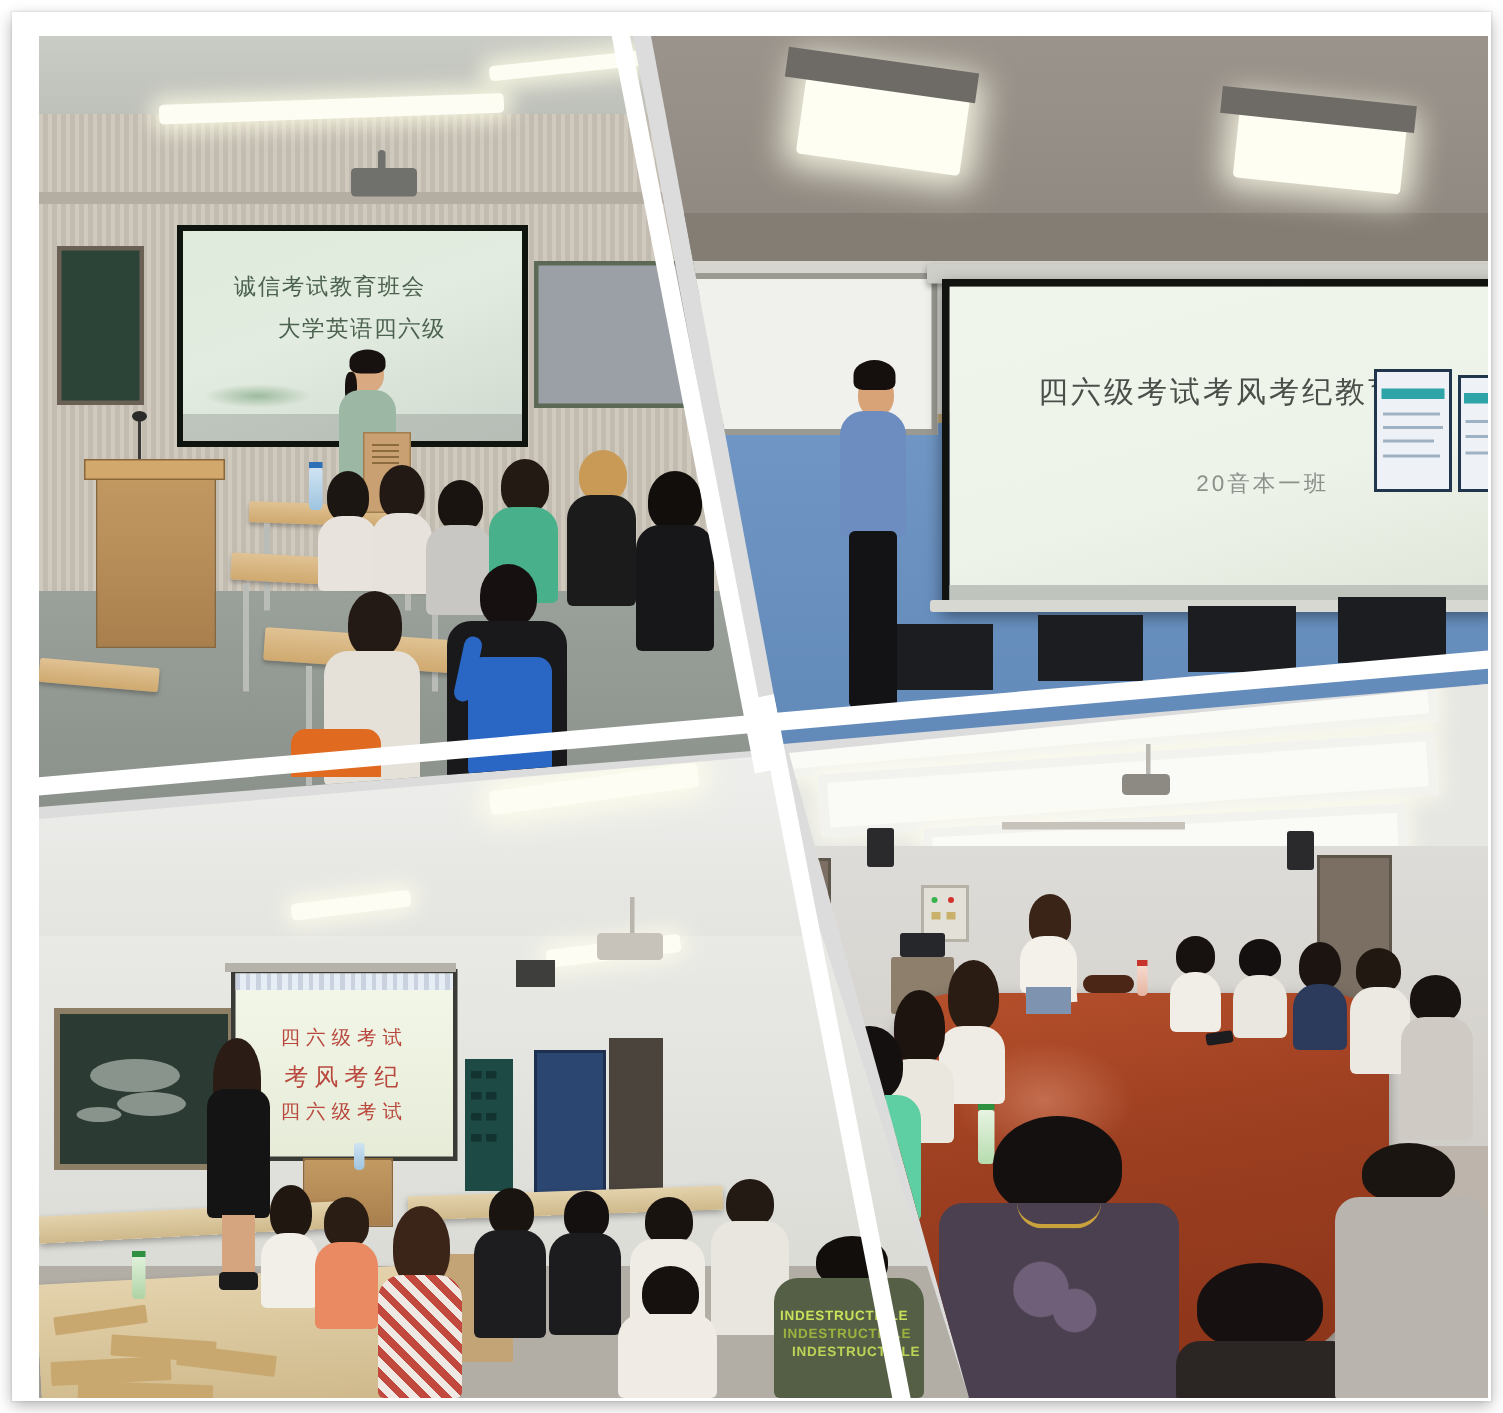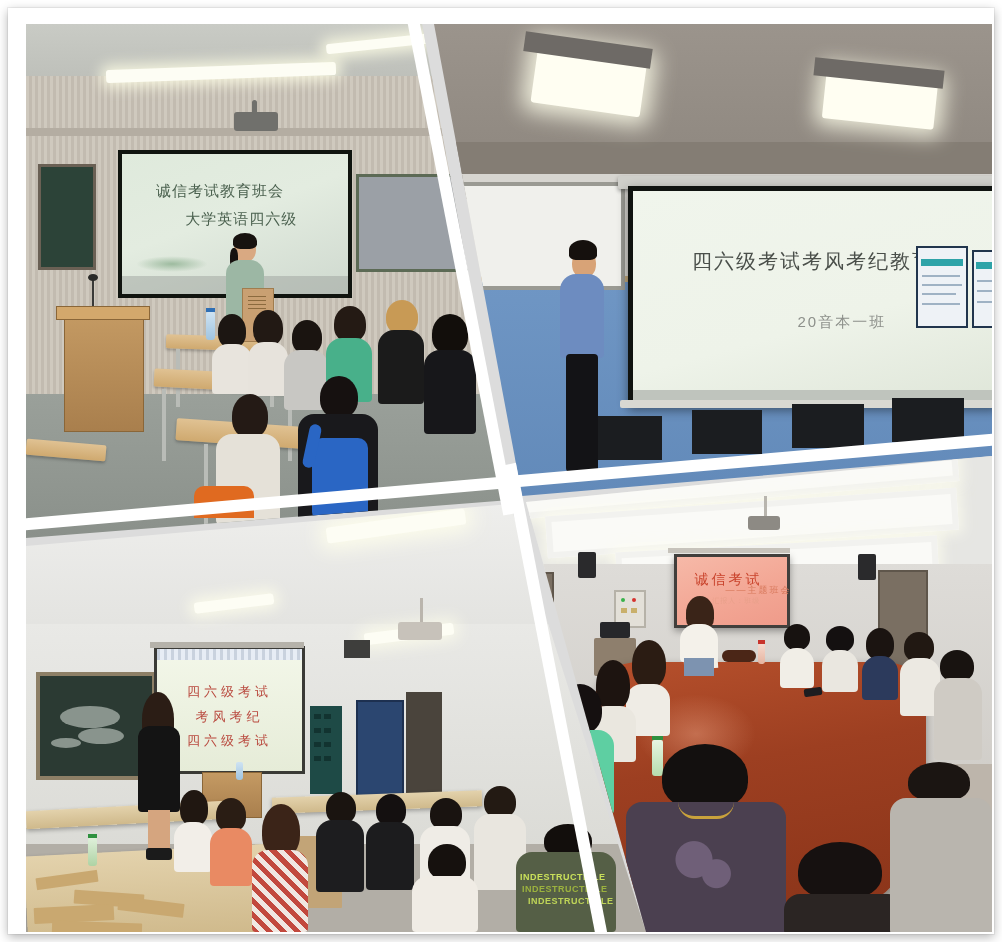--- a/index.html
+++ b/index.html
@@ -294,21 +294,21 @@
 
           <div class="bl-chalk" style="left:10px;top:178px;width:112px;height:100px;">
             <div class="mark" style="left:18%;top:30%;width:60px;height:22px;"></div>
             <div class="mark" style="left:34%;top:52%;width:46px;height:16px;"></div>
             <div class="mark" style="left:10%;top:62%;width:30px;height:10px;"></div>
           </div>
 
           <div class="bl-screen" style="left:128px;top:152px;width:145px;height:122px;">
             <div class="ruler"></div>
             <span class="line" style="top:28%;font-size:13px;">四六级考试</span>
-            <span class="line" style="top:48%;font-size:13px;">考风考纪</span>
+            <span class="line" style="top:48%;font-size:16px;">考风考纪</span>
             <span class="line" style="top:68%;font-size:13px;">四六级考试</span>
           </div>
           <div style="position:absolute;left:124px;top:148px;width:154px;height:6px;background:#b5b2aa;"></div>
 
           <div class="bl-locker" style="left:284px;top:212px;width:32px;height:88px;">
             <div class="cell" style="left:4px;top:8px;"></div>
             <div class="cell" style="left:14px;top:8px;"></div>
             <div class="cell" style="left:4px;top:22px;"></div>
             <div class="cell" style="left:14px;top:22px;"></div>
             <div class="cell" style="left:4px;top:36px;"></div>
@@ -406,25 +406,20 @@
           <div class="br-door" style="left:16px;top:128px;width:48px;height:120px;"></div>
           <div class="br-door" style="left:392px;top:126px;width:46px;height:116px;"></div>
 
           <div class="br-panel-box" style="left:128px;top:146px;width:28px;height:34px;">
             <div style="position:absolute;left:5px;top:6px;width:4px;height:4px;background:#38b24a;border-radius:50%;"></div>
             <div style="position:absolute;left:16px;top:6px;width:4px;height:4px;background:#d6322d;border-radius:50%;"></div>
             <div style="position:absolute;left:5px;top:16px;width:6px;height:5px;background:#c9b06b;"></div>
             <div style="position:absolute;left:15px;top:16px;width:6px;height:5px;background:#c9b06b;"></div>
           </div>
 
-          <div class="br-screen" style="left:188px;top:110px;width:110px;height:68px;">
-            <span class="t t1">诚信考试</span>
-            <span class="t t2">——主题班会</span>
-            <span class="t t3">汇报人：班级</span>
-          </div>
           <div style="position:absolute;left:182px;top:104px;width:122px;height:5px;background:#c7c3bb;"></div>
 
           <div class="br-speaker" style="left:108px;top:194px;width:42px;height:38px;"></div>
           <div class="spk" style="left:114px;top:178px;width:30px;height:16px;background:#26272a;"></div>
 
           <div class="br-table" style="left:110px;top:218px;width:330px;height:250px;border-radius:44px 44px 90px 90px/30px 30px 120px 120px;"></div>
           <div style="position:absolute;left:150px;top:250px;width:120px;height:80px;background:radial-gradient(ellipse,rgba(255,190,160,.35),rgba(255,190,160,0) 70%);"></div>
 
           <div class="bottle" style="left:272px;top:200px;width:7px;height:20px;background:linear-gradient(#f6d9cd,#e6b4a0);">
             <div class="cap" style="background:#c8342c;"></div>

